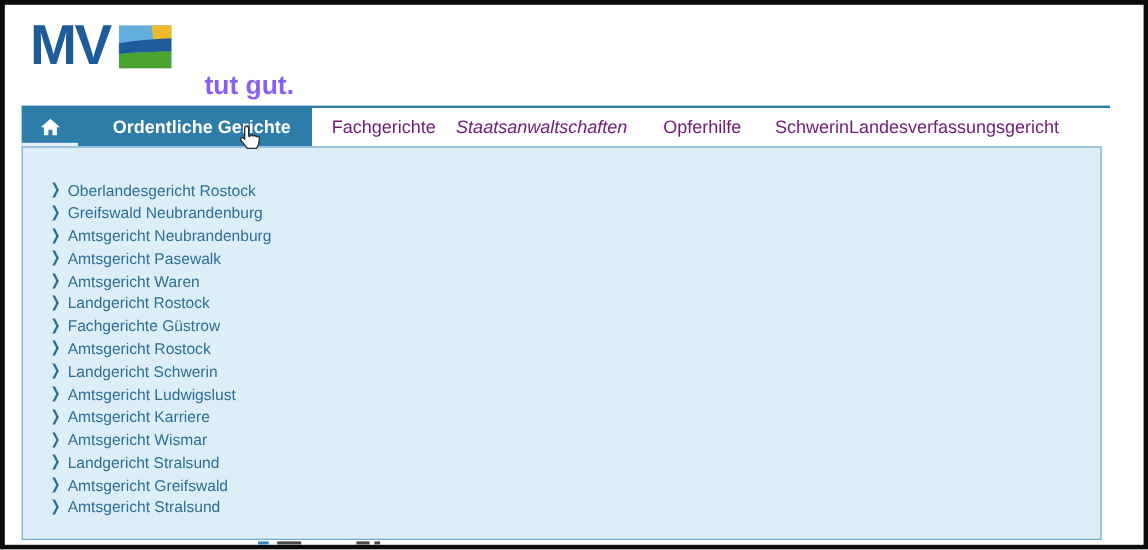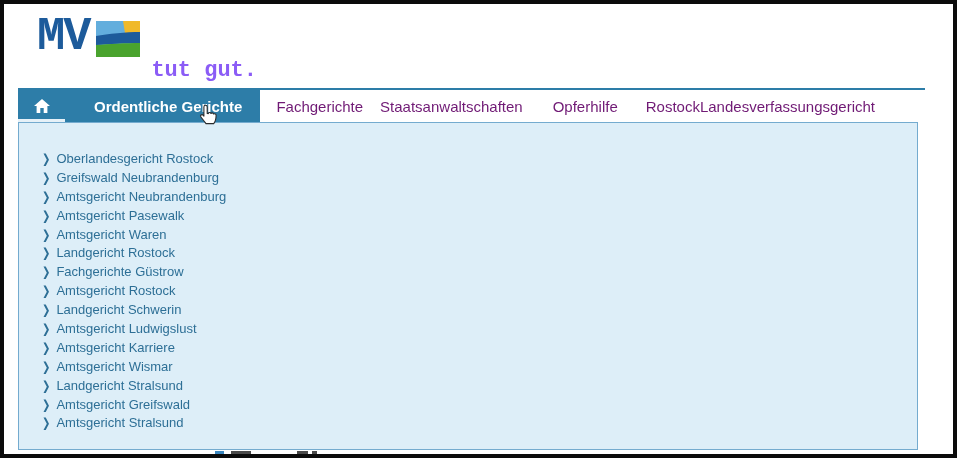--- a/index.html
+++ b/index.html
@@ -4,21 +4,21 @@
 <style>
   html,body{margin:0;padding:0;background:#fff;}
   body{font-family:"Liberation Sans","DejaVu Sans",sans-serif;}
   .screen{
     position:relative;width:957px;height:458px;box-sizing:border-box;
     border:4px solid #0b0b0b;background:#fff;overflow:hidden;
   }
   .page{position:absolute;left:0;top:0;right:0;bottom:0;}
 
   
-  .logo{position:absolute;left:33px;top:10px;width:220px;height:74px;font-family:Liberation Mono, monospace;}
+  .logo{position:absolute;left:21px;top:10px;width:220px;height:74px;}
   .logo-row{display:flex;align-items:flex-start;}
   .logo-mv{
     color:#1d5b9b;font-size:47px;line-height:46px;font-weight:700;
     letter-spacing:-2px;
   }
   .logo-flag{margin-left:7px;margin-top:7px;display:block;}
   .logo-tagline{
     color:#8b5cf6;font-size:22px;font-weight:700;margin-left:45px;margin-top:-2px;
     letter-spacing:0px;
     text-align:right;
@@ -41,21 +41,21 @@
   .nav-home-underline{
     position:absolute;left:0;bottom:0;width:47px;height:3px;background:#e6f1f8;
   }
   .nav-active-label{
     color:#fff;font-weight:700;font-size:15px;padding:0 4px 0 28px;white-space:nowrap;
   }
   .nav-item{
     color:#701a75;font-size:15px;align-self:center;white-space:nowrap;cursor:pointer;
   }
   .nav-item.m1{margin-left:16px;}
-  .nav-item.m2{margin-left:17px;}
+  .nav-item.m2{margin-left:17px;font-style:italic;}
   .nav-item.m3{margin-left:30px;text-align:right;}
   .nav-item.m4{margin-left:28px;}
   .nav-item.m5{}
 
   
   .panel{
     position:absolute;left:14px;top:118px;width:900px;height:328px;
     box-sizing:border-box;background:#ddeef8;border:1px solid #74abcf;
     padding:26px 0 0 23px;overflow:hidden;
   }
@@ -103,21 +103,21 @@
           <svg width="16" height="14" viewBox="0 0 16 14">
             <path d="M8 0 L16 7 H13.4 V14 H9.7 V9.1 H6.3 V14 H2.6 V7 H0 Z" fill="#ffffff"></path>
           </svg>
         </div>
         <span class="nav-active-label">Ordentliche Gerichte</span>
         <div class="nav-home-underline"></div>
       </div>
       <span class="nav-item m1">Fachgerichte</span>
       <span class="nav-item m2">Staatsanwaltschaften</span>
       <span class="nav-item m3">Opferhilfe</span>
-      <span class="nav-item m4">Rostock</span>
+      <span class="nav-item m4">Schwerin</span>
       <span class="nav-item m5">Landesverfassungsgericht</span>
     </div>
 
     <div class="panel">
 
         <div class="panel-item">
           <span class="panel-chevron">❯</span>
           <span>Oberlandesgericht Rostock</span>
         </div>
 

